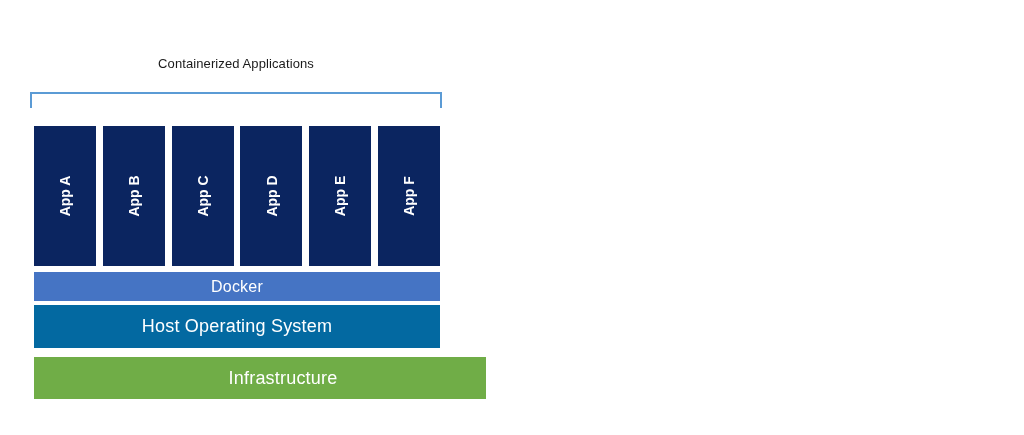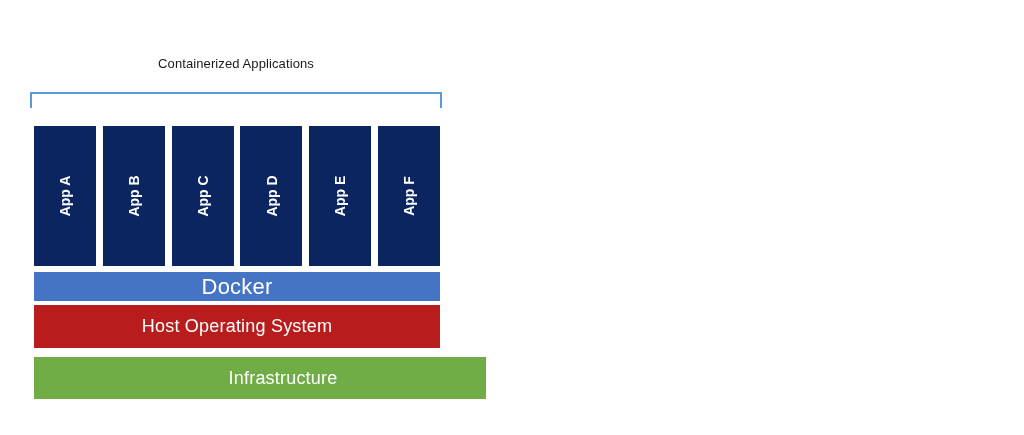--- a/index.html
+++ b/index.html
@@ -72,22 +72,22 @@
     position: absolute;
     left: 34px;
     width: 406px;
     display: flex;
     align-items: center;
     justify-content: center;
     color: #ffffff;
     font-size: 17px;
     letter-spacing: 0.2px;
   }
-  #docker-bar        { top: 272px; height: 29px; background: #4574c4; font-size: 22px; }
-  #host-os-bar       { top: 305px; height: 43px; background: #b91c1c; font-size: 18px; }
+  #docker-bar        { top: 272px; height: 29px; background: #4574c4; font-size: 16px; }
+  #host-os-bar       { top: 305px; height: 43px; background: #0369a1; font-size: 18px; }
   #left-infra-bar    { top: 357px; height: 42px; background: #70ad47; font-size: 18px; padding-left: 46px; }
 </style>
 </head>
 <body>
 
 <div class="panel" id="containers-panel">
 
   <div class="bracket-title">Containerized Applications</div>
 
   <div class="bracket"></div>

